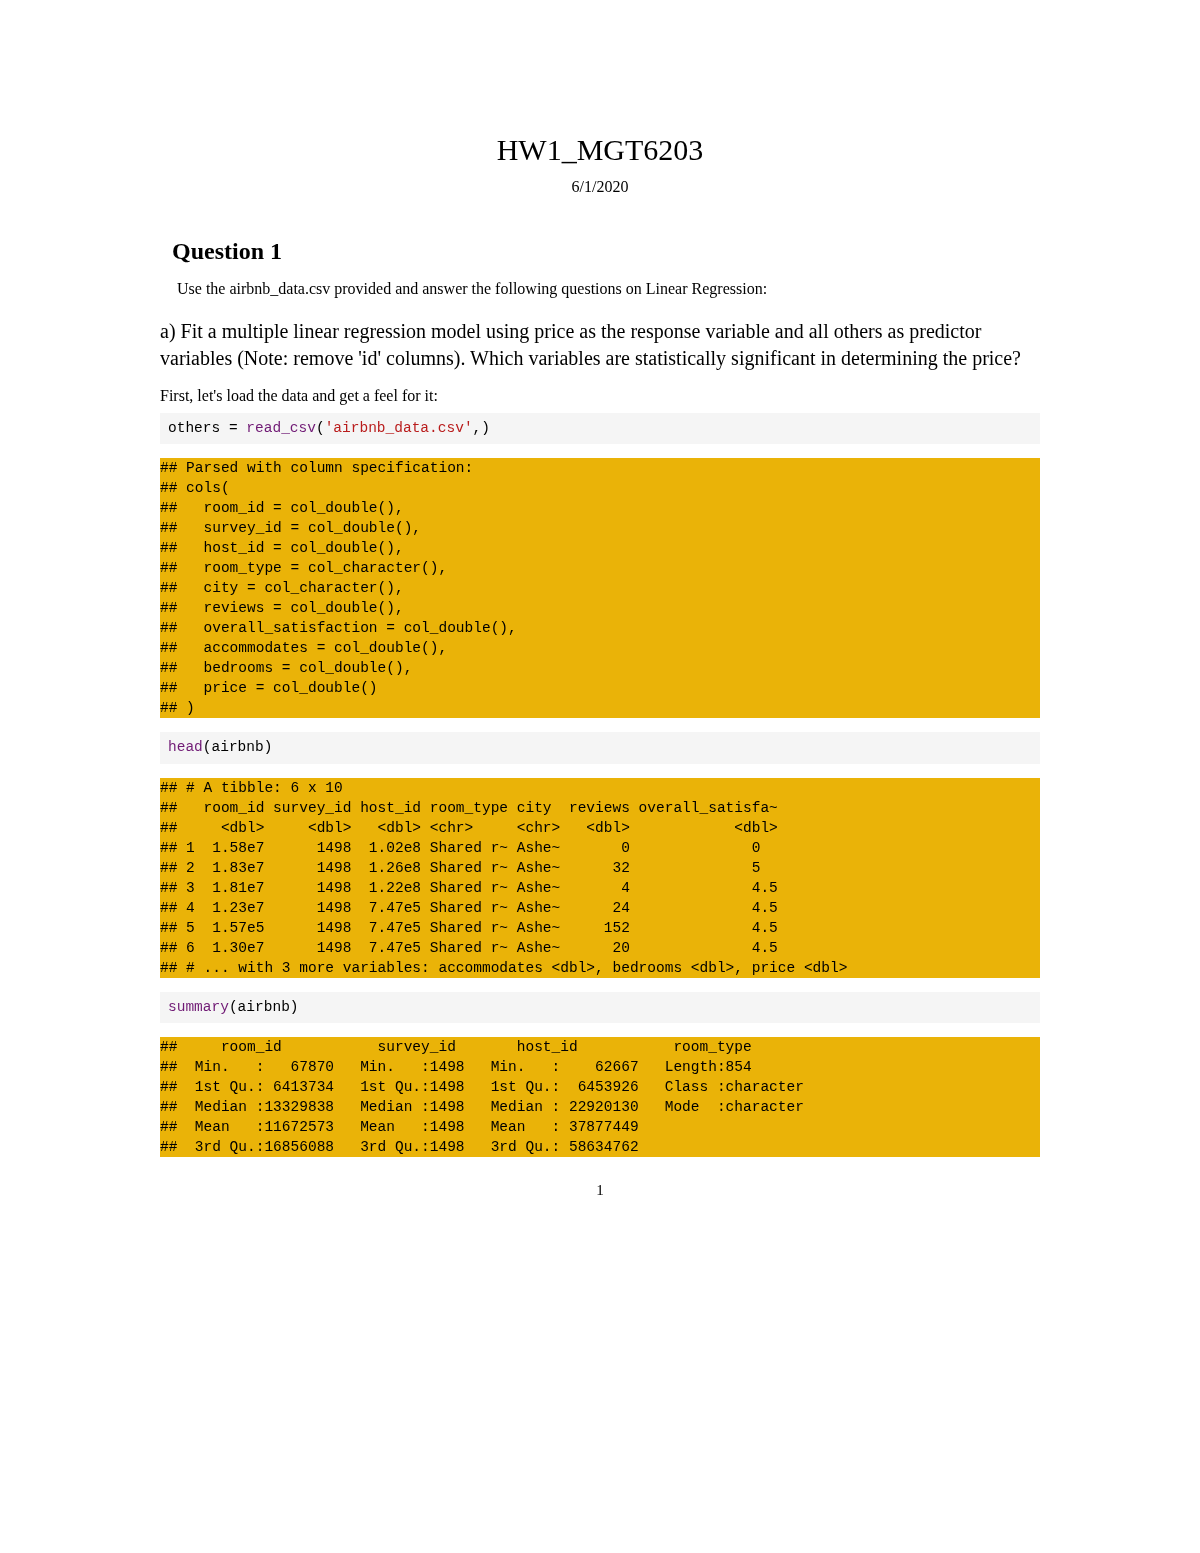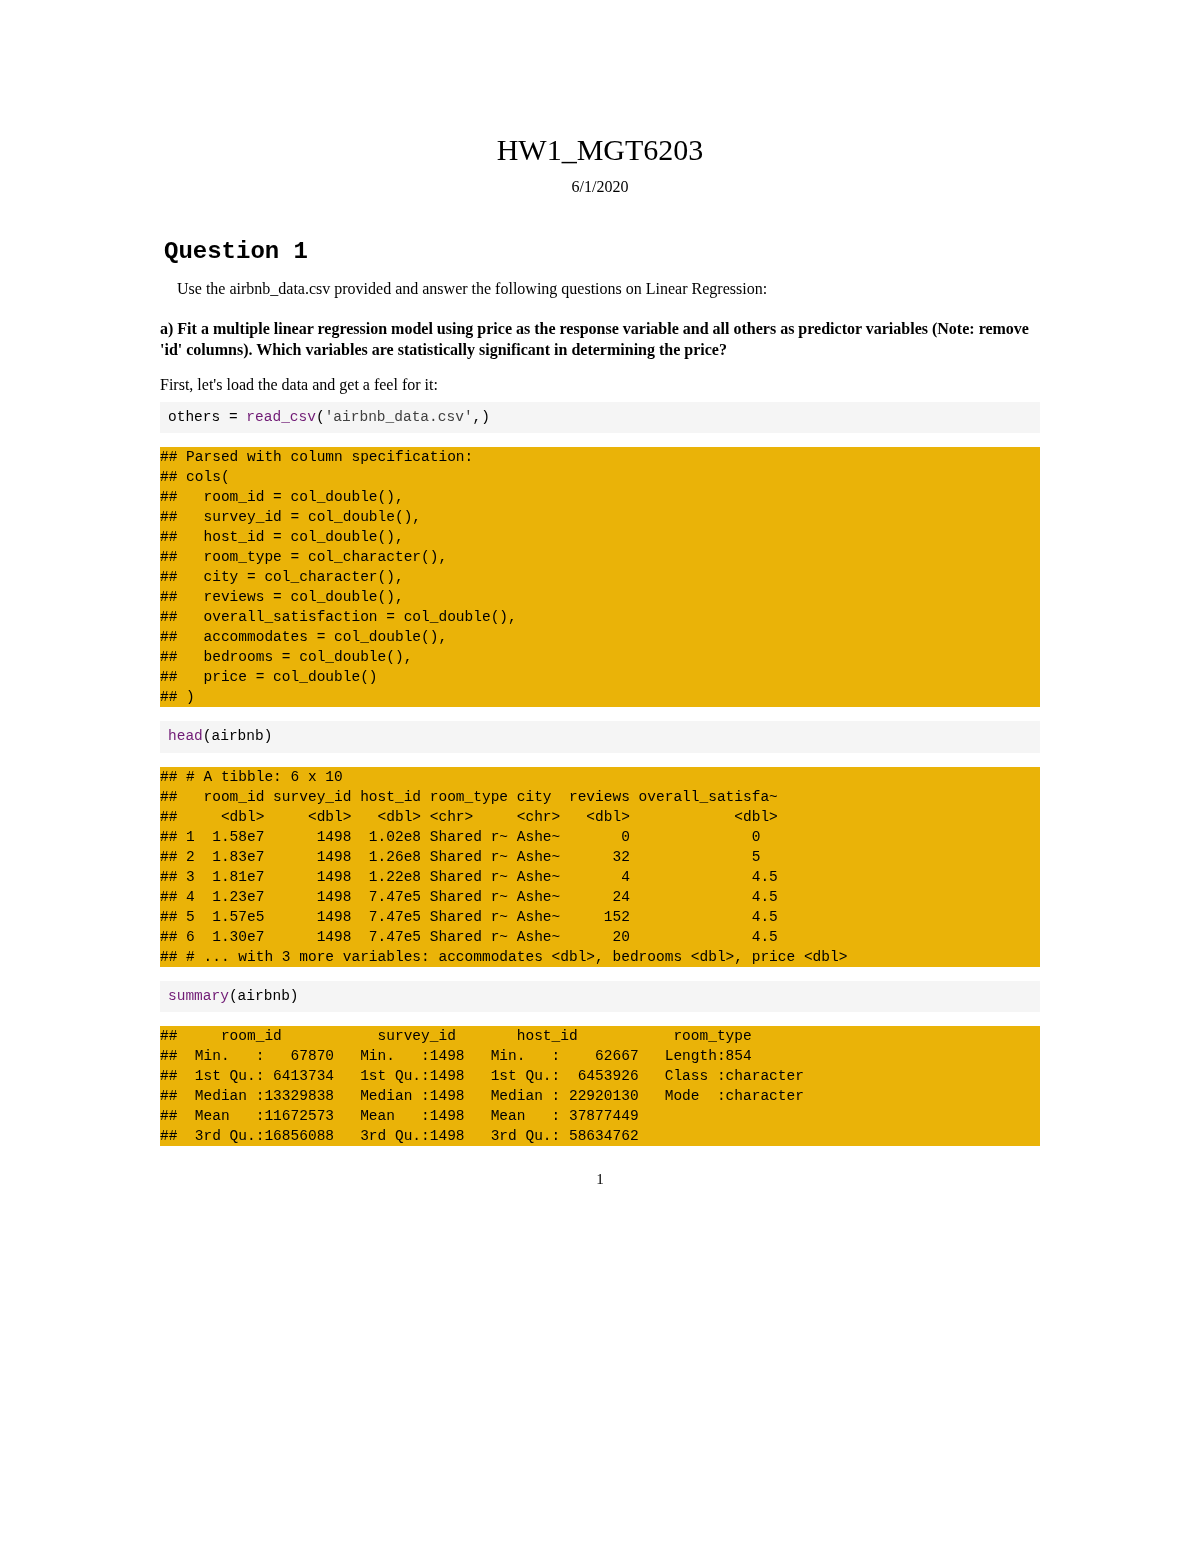--- a/index.html
+++ b/index.html
@@ -18,32 +18,32 @@
       text-align: center;
       font-weight: normal;
       margin: 0 0 8px 0;
     }
     .doc-date {
       text-align: center;
       font-size: 16px;
       margin-bottom: 38px;
     }
     h2.section {
-      font-family: Liberation Mono, monospace;
+      font-family: Liberation Serif, serif;
       font-size: 24px;
       font-weight: bold;
-      margin: 0 0 12px 4px;
+      margin: 0 0 12px 12px;
     }
     .para {
       font-size: 16px;
       margin: 0 0 18px 17px;
     }
     .subq {
-      font-size: 16px;
-      font-weight: bold;
+      font-size: 20px;
+      font-weight: normal;
       margin: 0 0 14px 0;
       line-height: 1.35;
     }
     .prompt {
       font-size: 16px;
       margin: 0 0 6px 0;
     }
     pre.code {
       font-family: "Courier New", Courier, monospace;
       font-size: 14.5px;
@@ -58,21 +58,21 @@
       font-family: "Courier New", Courier, monospace;
       font-size: 14.5px;
       background: #eab308;
       padding: 0;
       margin: 0 0 14px 0;
       white-space: pre;
       overflow-x: auto;
       line-height: 1.38;
     }
     .fn { color: #701a75; }
-    .str { color: #404040; }
+    .str { color: #b91c1c; }
     .page-num {
       text-align: center;
       font-size: 15px;
       margin-top: 24px;
     }
   </style>
 </head>
 <body>
 
 <h1 class="doc-title">HW1_MGT6203</h1>

